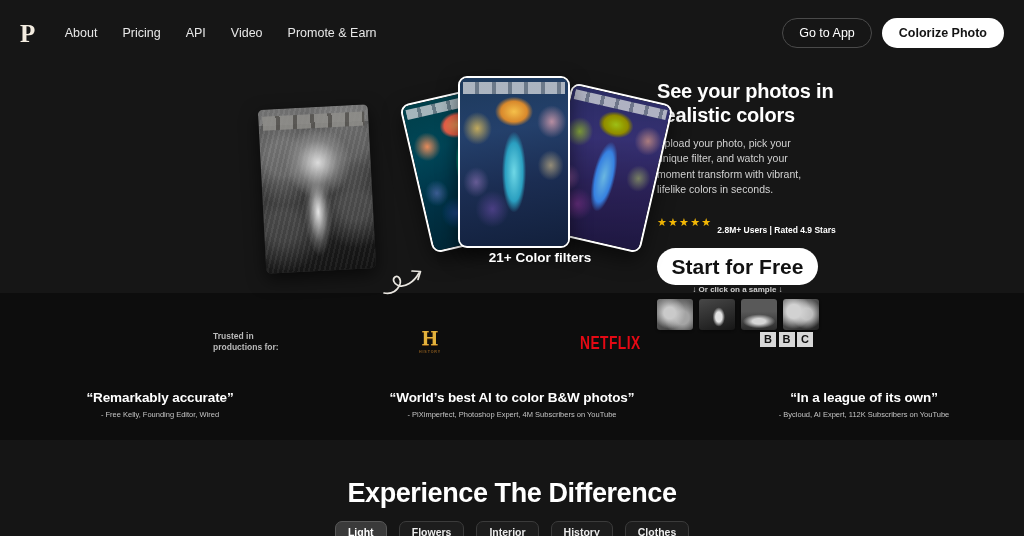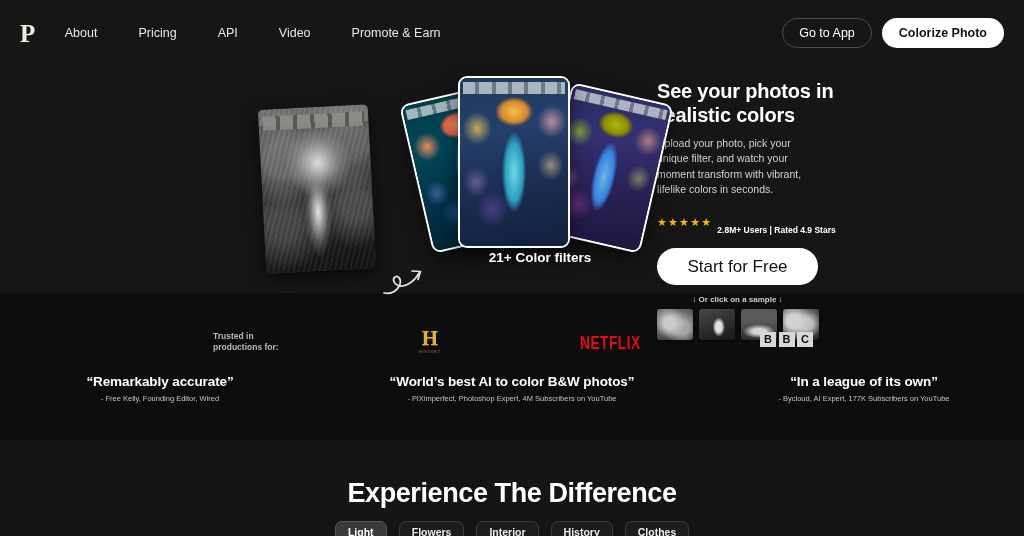--- a/index.html
+++ b/index.html
@@ -23,21 +23,21 @@
   .navbar {
     position:absolute; left:0; top:0; width:1024px; height:66px;
     display:flex; align-items:center; padding:0 20px;
   }
   .logo {
     font-family:"Liberation Serif", serif;
     font-size:25px; font-weight:700; color:#f3ece0;
     line-height:1; margin-right:30px; letter-spacing:-0.5px;
     user-select:none;
   }
-  .navlinks { display:flex; align-items:center; gap:41px; }
+  .navlinks { display:flex; align-items:center; gap:25px; }
   .navlink {
     font-size:12.5px; color:#e8e8e8; font-weight:400;
     cursor:pointer; white-space:nowrap;
   }
   .nav-right { margin-left:auto; display:flex; align-items:center; gap:10px; }
   .btn-outline {
     border:1px solid #4a4a4a; border-radius:999px;
     padding:7px 16px; font-size:12.5px; font-weight:400; color:#fff;
     background:transparent; cursor:pointer; white-space:nowrap;
     font-family:"Liberation Sans", sans-serif;
@@ -129,26 +129,26 @@
     margin-top:9px; font-size:10.5px; line-height:1.45; color:#d2d2d2;
     max-width:155px;
   }
   .rating { margin-top:12px; display:flex; align-items:center; gap:5px; }
   .stars { color:#f2b705; font-size:11px; letter-spacing:1.2px; line-height:1; }
   .rating-text { font-size:8.5px; font-weight:700; color:#ffffff; white-space:nowrap;margin-top:16px; }
 
   .cta {
     margin-top:13px; width:161px; height:37px;
     border:none; border-radius:999px; background:#ffffff; color:#121212;
-    font-size:17px; font-weight:400; cursor:pointer;
+    font-size:21px; font-weight:700; cursor:pointer;
     font-family:"Liberation Sans", sans-serif;
     display:flex; align-items:center; justify-content:center;
   }
   .sample-hint {
-    margin-top:10px; width:161px; text-align:center;
+    margin-top:0; width:161px; text-align:center;
     font-size:8px; font-weight:700; color:#cfcfcf; white-space:nowrap;
   }
   .samples { margin-top:5px; display:flex; gap:6px; }
   .thumb {
     width:36px; height:31px; border-radius:3px; overflow:hidden;
     cursor:pointer; filter:grayscale(1);
     box-shadow:0 1px 4px rgba(0,0,0,.5);
   }
   .t1 { background:
       radial-gradient(circle at 35% 45%, #cfcac0 0 20%, rgba(0,0,0,0) 55%),
@@ -185,21 +185,21 @@
     font-size:15px; font-weight:700; color:#e50914;
     letter-spacing:.5px; transform:scaleY(1.18) scaleX(.92); transform-origin:left top;
   }
   .logo-bbc { position:absolute; left:760px; top:332px; display:flex; gap:2.5px; }
   .logo-bbc span {
     display:block; width:16px; height:15px; background:#d8d8d8; color:#111;
     font-size:11px; font-weight:700; line-height:15px; text-align:center;
     font-family:"Liberation Sans", sans-serif;
   }
 
-  .quotes { position:absolute; left:0; top:374px; width:1024px; display:flex;gap:32px; }
+  .quotes { position:absolute; left:0; top:390px; width:1024px; display:flex;gap:32px; }
   .quote { flex:1; text-align:center; padding:0 14px; }
   .quote .q {
     font-size:13.5px; font-weight:700; color:#ffffff; white-space:nowrap;
     letter-spacing:-0.1px;
   }
   .quote .a {
     margin-top:5px; font-size:7.5px; color:#c4c4c4; font-weight:400; white-space:nowrap;
   }
 
   
@@ -317,21 +317,21 @@
     <div class="quote">
       <div class="q">“Remarkably accurate”</div>
       <div class="a">- Free Kelly, Founding Editor, Wired</div>
     </div>
     <div class="quote">
       <div class="q">“World’s best AI to color B&amp;W photos”</div>
       <div class="a">- PiXimperfect, Photoshop Expert, 4M Subscribers on YouTube</div>
     </div>
     <div class="quote">
       <div class="q">“In a league of its own”</div>
-      <div class="a">- Bycloud, AI Expert, 177K Subscribers on YouTube</div>
+      <div class="a">- Bycloud, AI Expert, 112K Subscribers on YouTube</div>
     </div>
   </div>
 
   <div class="exp-title">Experience The Difference</div>
 
   <div class="exp-tabs">
     <div class="tab active">Light</div>
     <div class="tab">Flowers</div>
     <div class="tab">Interior</div>
     <div class="tab">History</div>

